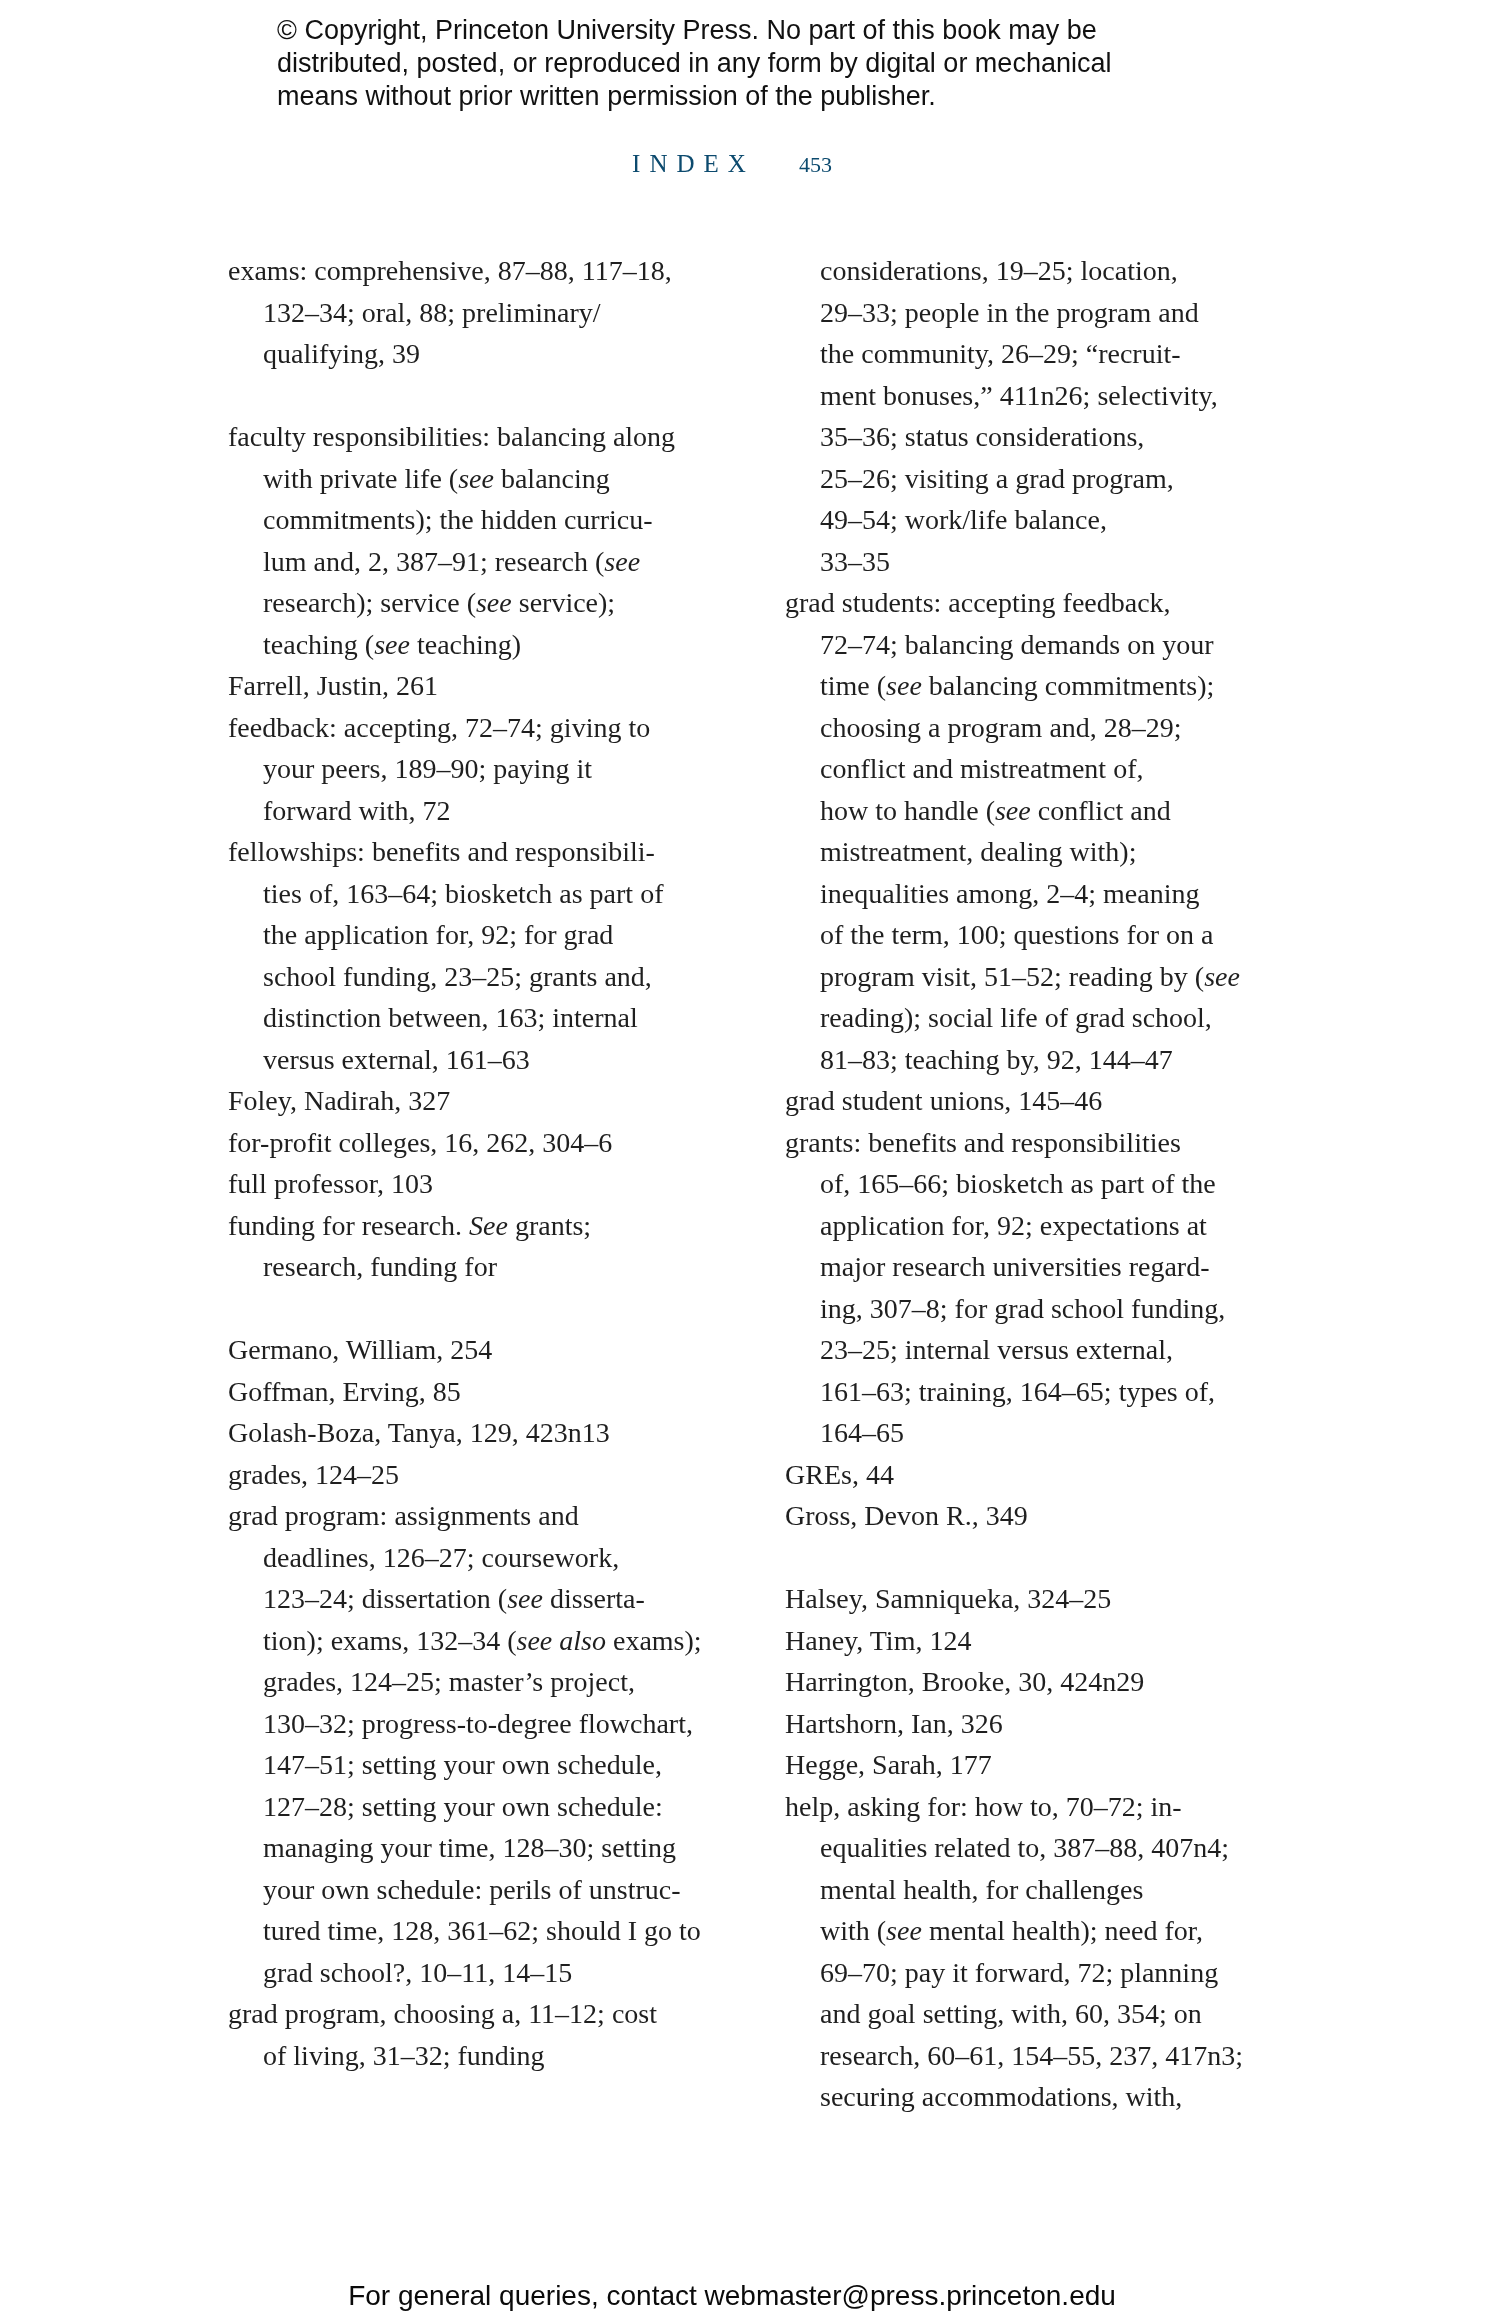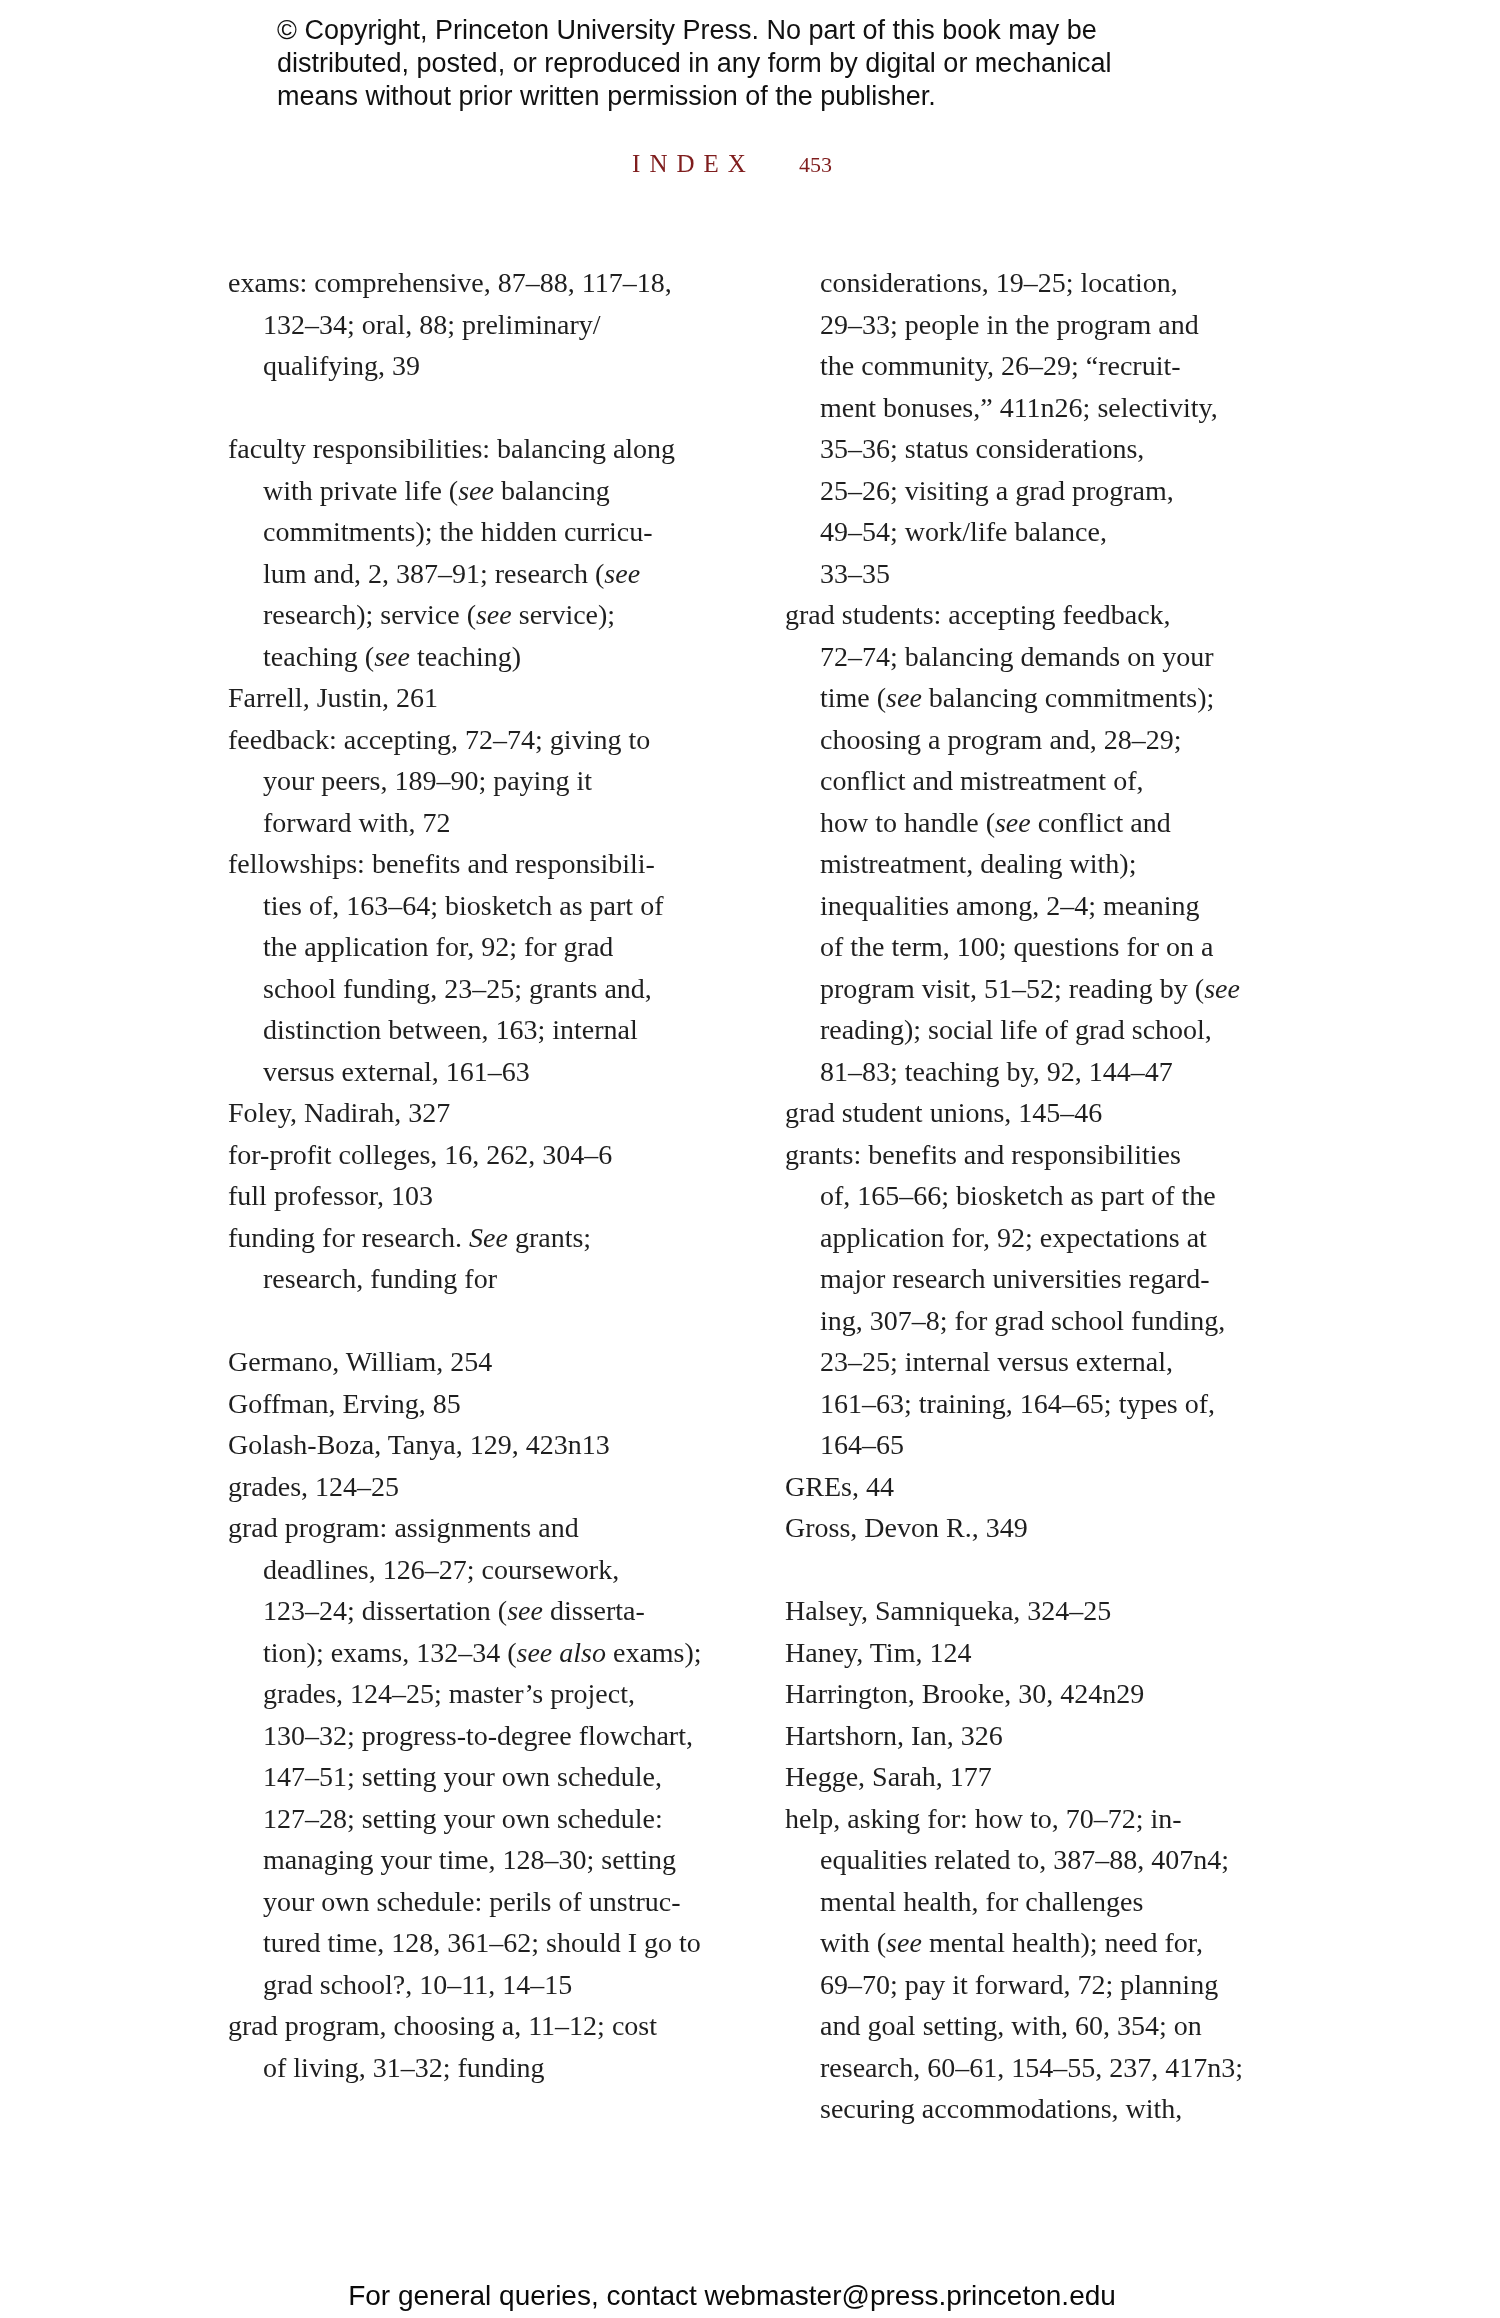--- a/index.html
+++ b/index.html
@@ -22,38 +22,37 @@
   .running-head{
     position:absolute;
     top:150px;
     left:0;
     width:100%;
     display:flex;
     justify-content:center;
     align-items:baseline;
     gap:44px;
     font-family:"Liberation Serif", serif;
-    color:#7f1d1d;
+    color:#0c4a6e;
   }
   .running-head .title{
     font-size:25px;
     letter-spacing:9px;
   }
   .running-head .pagenum{
     font-size:22px;
   }
   .col{
     position:absolute;
     top:250px;
     font-family:"Liberation Serif", serif;
     font-size:28px;
     line-height:41.5px;
     color:#1f1f1f;
     white-space:nowrap;
-    margin-top:12px;
   }
   .col.left{ left:228px; width:560px; }
   .col.right{ left:785px; width:585px; }
   .line{ height:41.5px; }
   .line.indent{ padding-left:35px; }
   .line i{ font-style:italic; }
   .footer{
     position:absolute;
     top:2280px;
     left:0;

